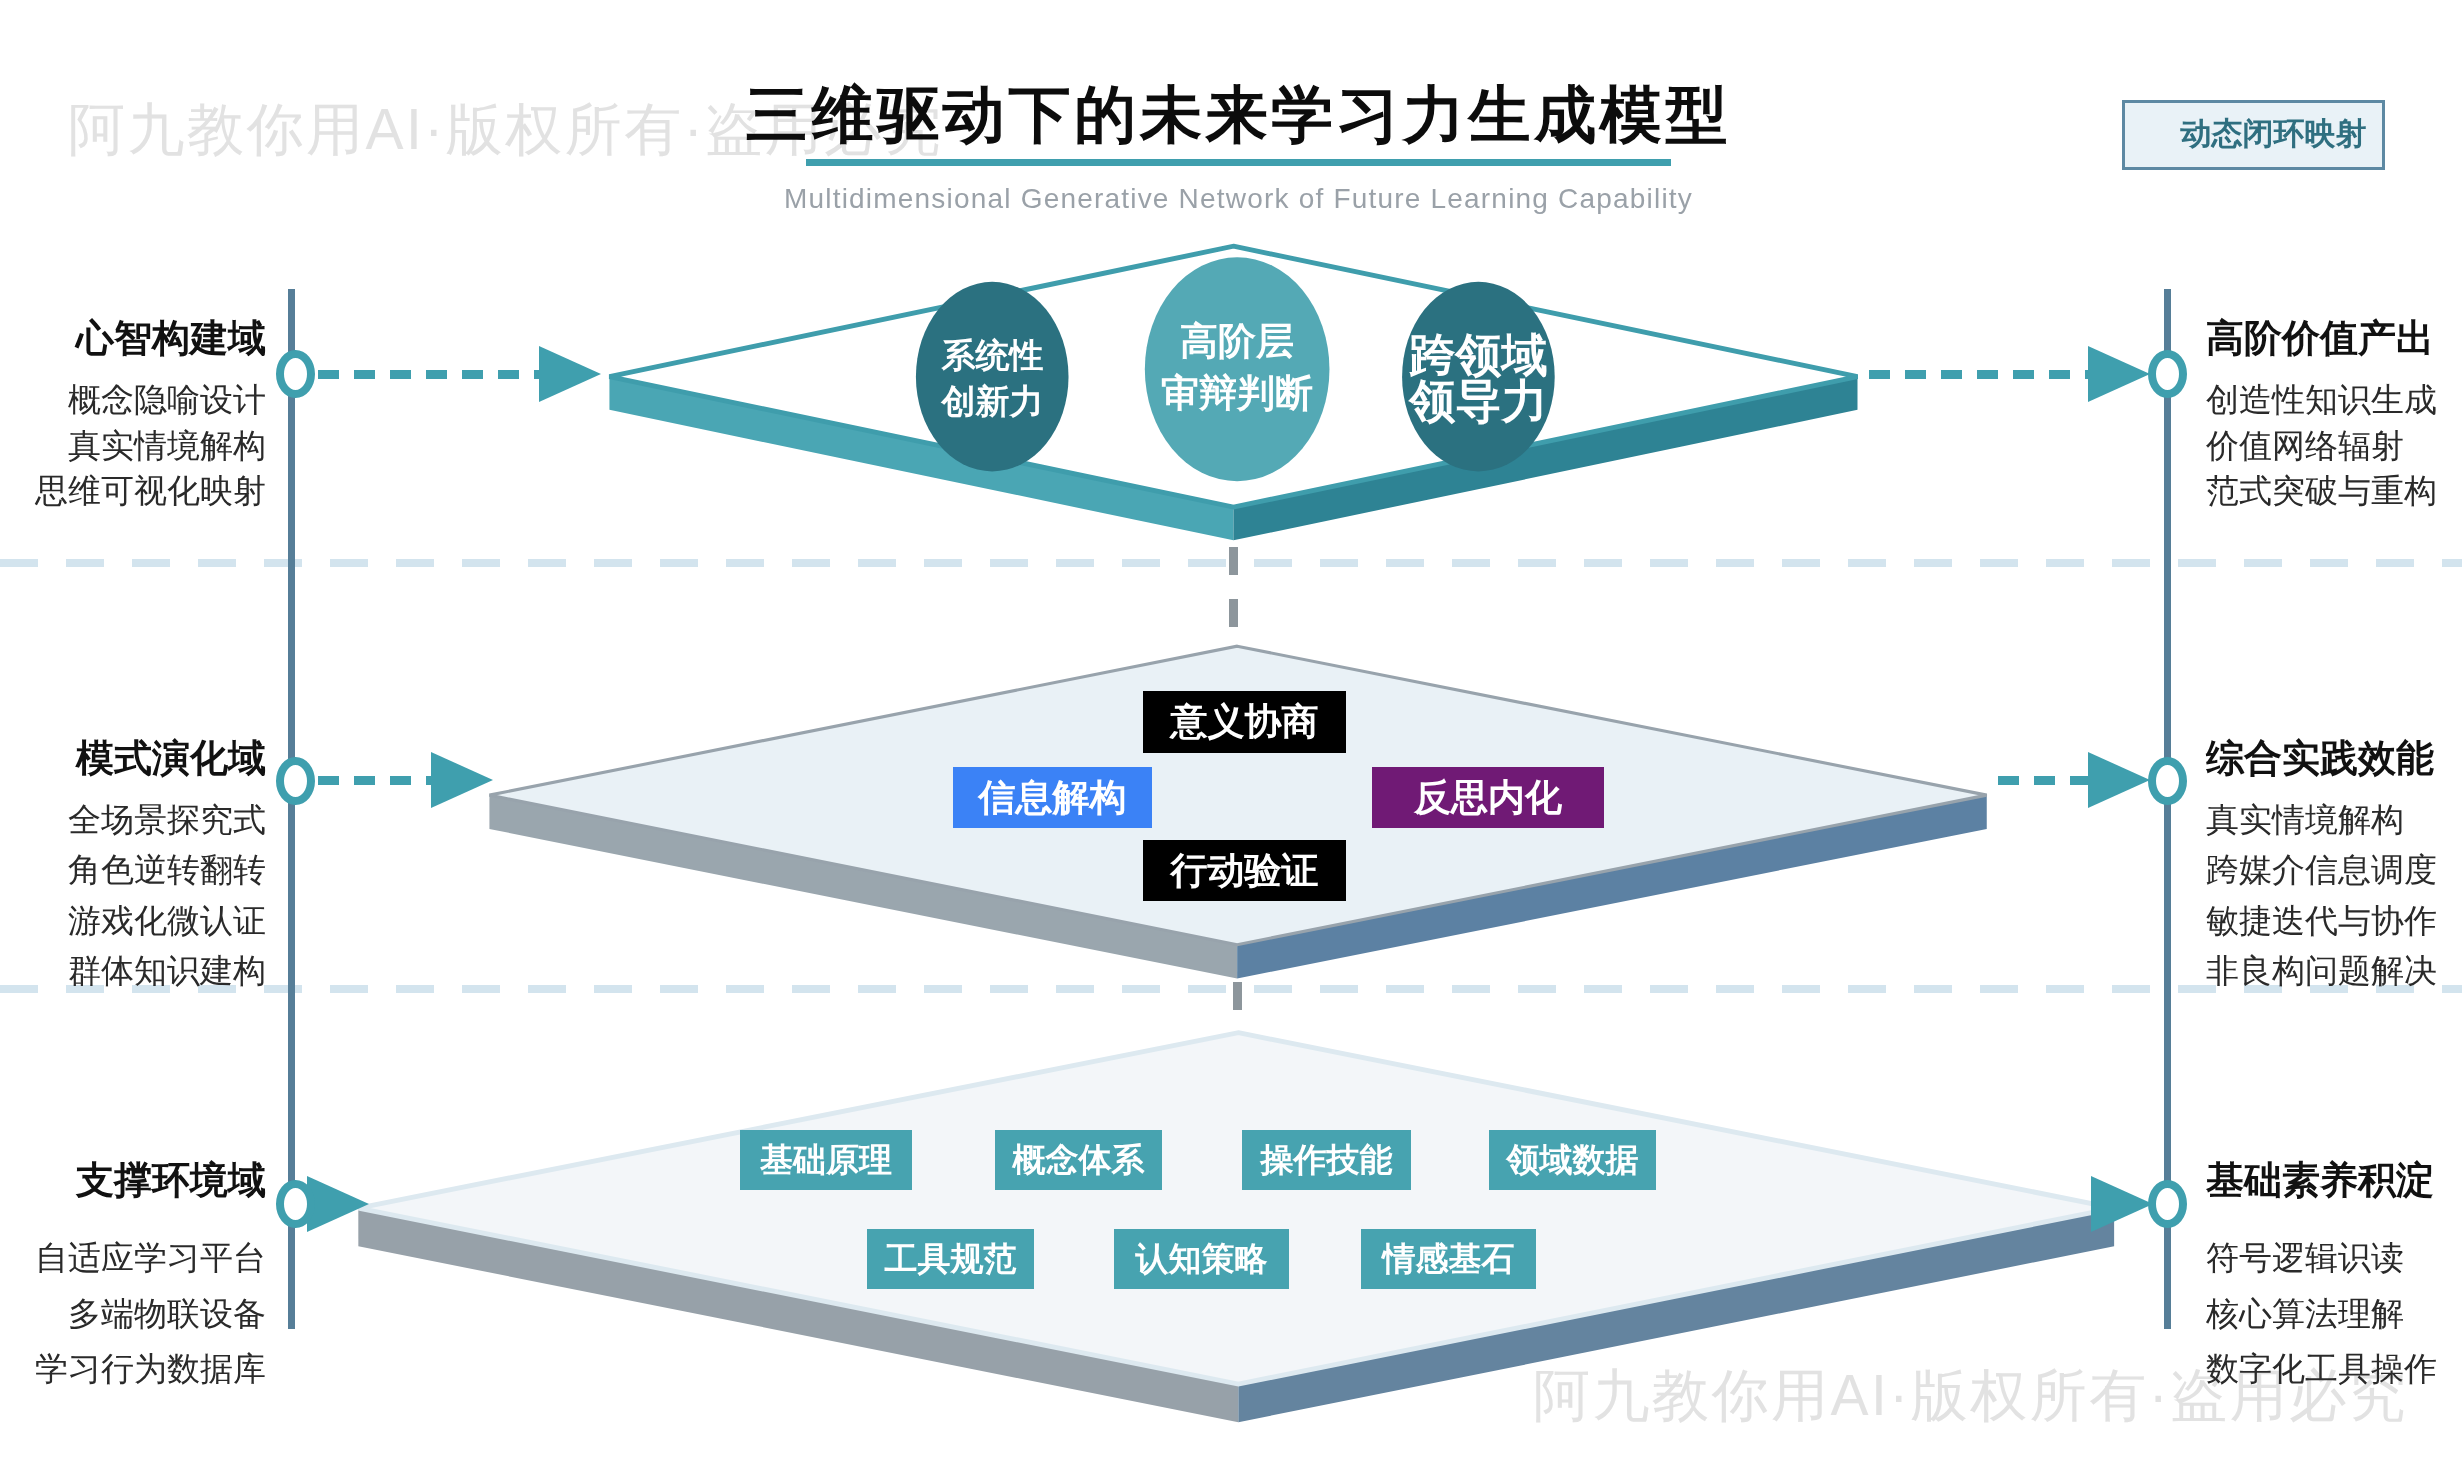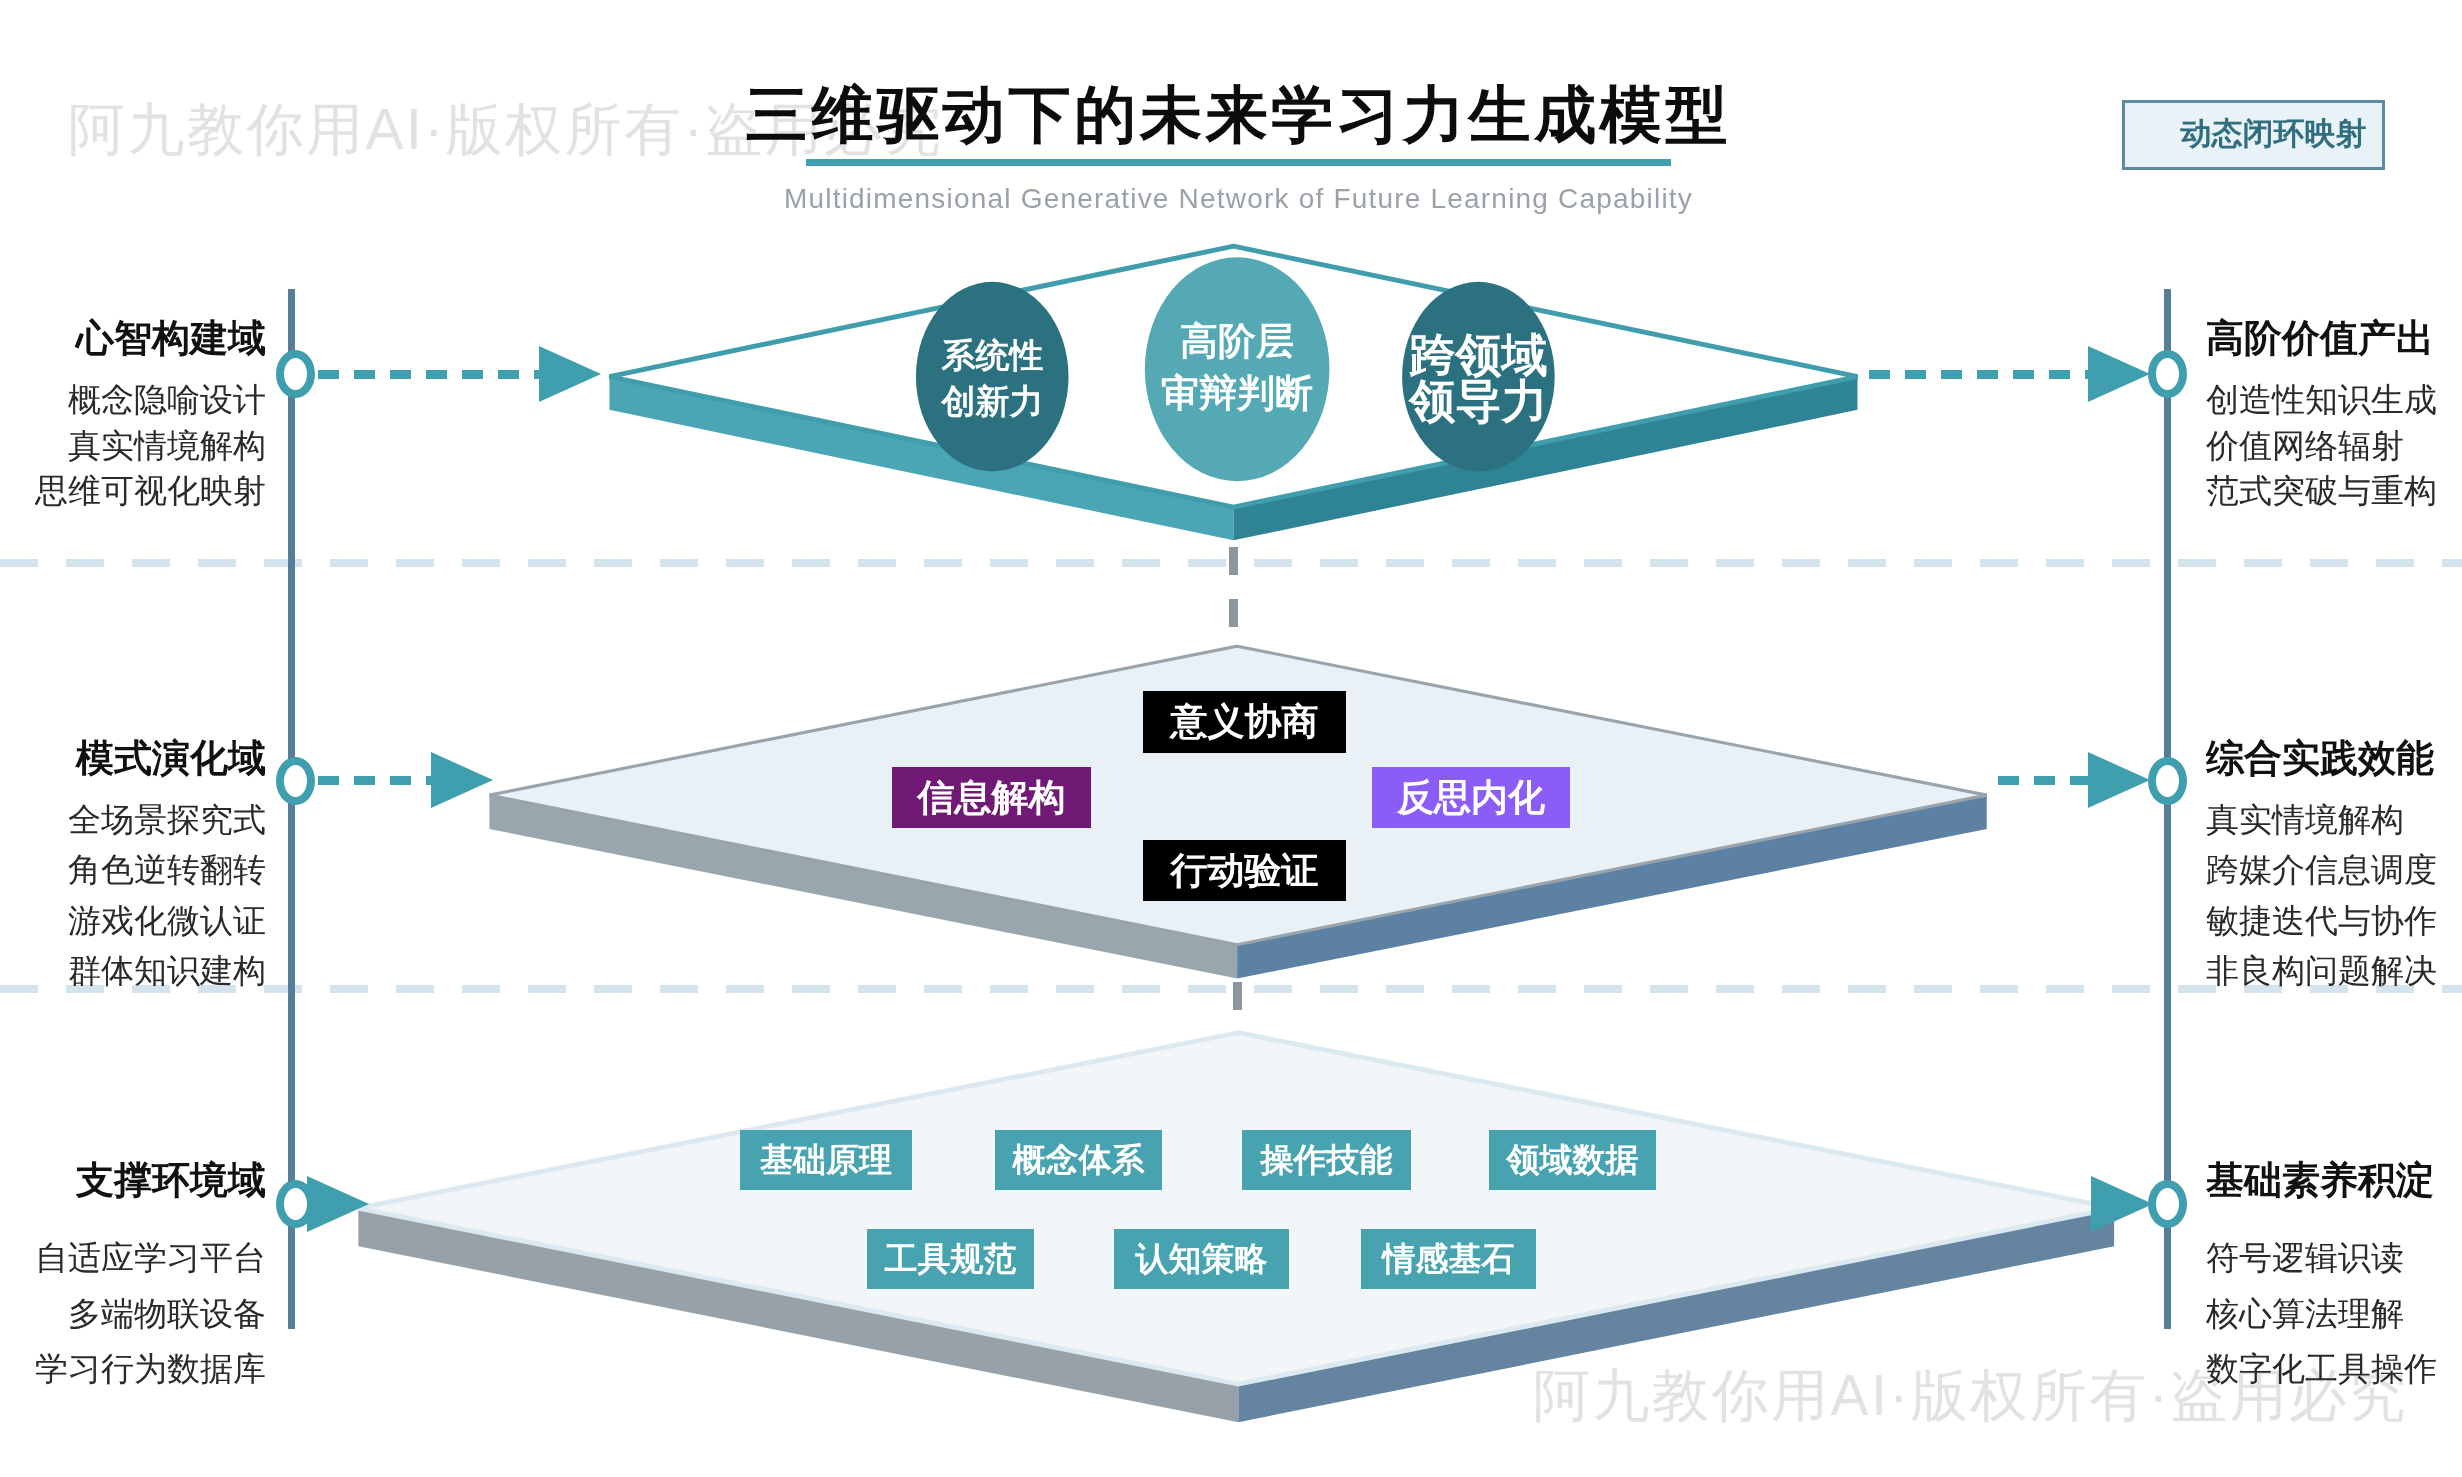--- a/index.html
+++ b/index.html
@@ -135,22 +135,22 @@
   <div class="circleLabel" style="left:1120px;top:315px;width:234px;font-size:38px;line-height:52px">
     <div>高阶层</div>
     <div>审辩判断</div>
   </div>
   <div class="circleLabel" style="left:1380px;top:332px;width:197px;font-size:46px;line-height:46px">
     <div>跨领域</div>
     <div>领导力</div>
   </div>
 
   <div class="box" style="left: 1143px; top: 691px; width: 203px; height: 62px; line-height: 62px; font-size: 37px; background: rgb(0, 0, 0);">意义协商</div>
-  <div class="box" style="left: 892px; top: 767px; width: 199px; height: 61px; line-height: 61px; font-size: 37px; background: #701a75;">信息解构</div>
-  <div class="box" style="left: 1372px; top: 767px; width: 198px; height: 61px; line-height: 61px; font-size: 37px; background: #8b5cf6;">反思内化</div>
+  <div class="box" style="left: 953px; top: 767px; width: 199px; height: 61px; line-height: 61px; font-size: 37px; background: #3b82f6;">信息解构</div>
+  <div class="box" style="left: 1372px; top: 767px; width: 232px; height: 61px; line-height: 61px; font-size: 37px; background: #701a75;">反思内化</div>
   <div class="box" style="left: 1143px; top: 840px; width: 203px; height: 61px; line-height: 61px; font-size: 37px; background: rgb(0, 0, 0);">行动验证</div>
 
   <div class="box" style="left: 740px; top: 1130px; width: 172px; height: 60px; line-height: 60px; font-size: 33px; background: rgb(71, 163, 176);">基础原理</div>
   <div class="box" style="left: 995px; top: 1130px; width: 167px; height: 60px; line-height: 60px; font-size: 33px; background: rgb(71, 163, 176);">概念体系</div>
   <div class="box" style="left: 1242px; top: 1130px; width: 169px; height: 60px; line-height: 60px; font-size: 33px; background: rgb(71, 163, 176);">操作技能</div>
   <div class="box" style="left: 1489px; top: 1130px; width: 167px; height: 60px; line-height: 60px; font-size: 33px; background: rgb(71, 163, 176);">领域数据</div>
 
   <div class="box" style="left: 867px; top: 1229px; width: 167px; height: 60px; line-height: 60px; font-size: 33px; background: rgb(71, 163, 176);">工具规范</div>
   <div class="box" style="left: 1114px; top: 1229px; width: 175px; height: 60px; line-height: 60px; font-size: 33px; background: rgb(71, 163, 176);">认知策略</div>
   <div class="box" style="left: 1361px; top: 1229px; width: 175px; height: 60px; line-height: 60px; font-size: 33px; background: rgb(71, 163, 176);">情感基石</div>

